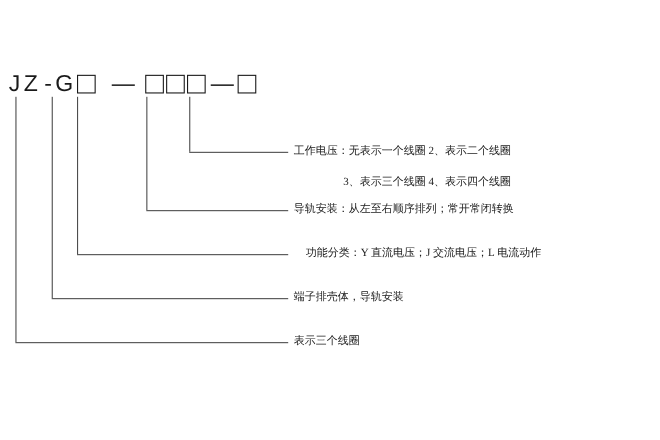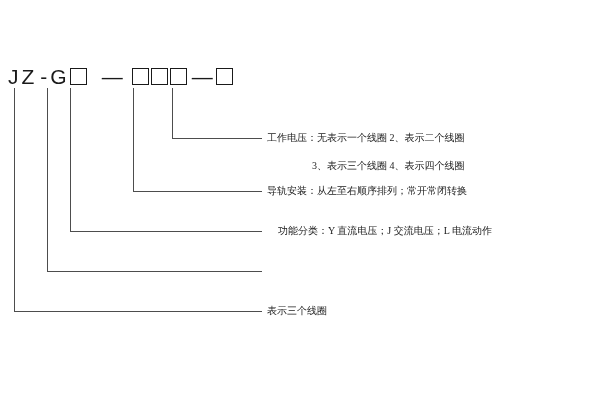--- a/index.html
+++ b/index.html
@@ -111,16 +111,17 @@
   <div class="vline" style="left:14px; top:88px; height:223px;"></div>
   <div class="hline" style="left:14px; top:311px; width:248px;"></div>
 
   <div class="label" style="left:267px; top:129px;">工作电压：无表示一个线圈    2、表示二个线圈</div>
   <div class="label" style="left:312px; top:157px;">3、表示三个线圈   4、表示四个线圈</div>
 
   <div class="label" style="left:267px; top:182px;">导轨安装：从左至右顺序排列；常开常闭转换</div>
 
   <div class="label" style="left:267px; top:222px;margin-left:11px;">功能分类：Y 直流电压；J 交流电压；L 电流动作</div>
 
+  <div class="label" style="left:267px; top:262px;">端子排壳体，导轨安装</div>
 
   <div class="label" style="left:267px; top:302px;">表示三个线圈</div>
 
 </div>
 
 </body></html>

